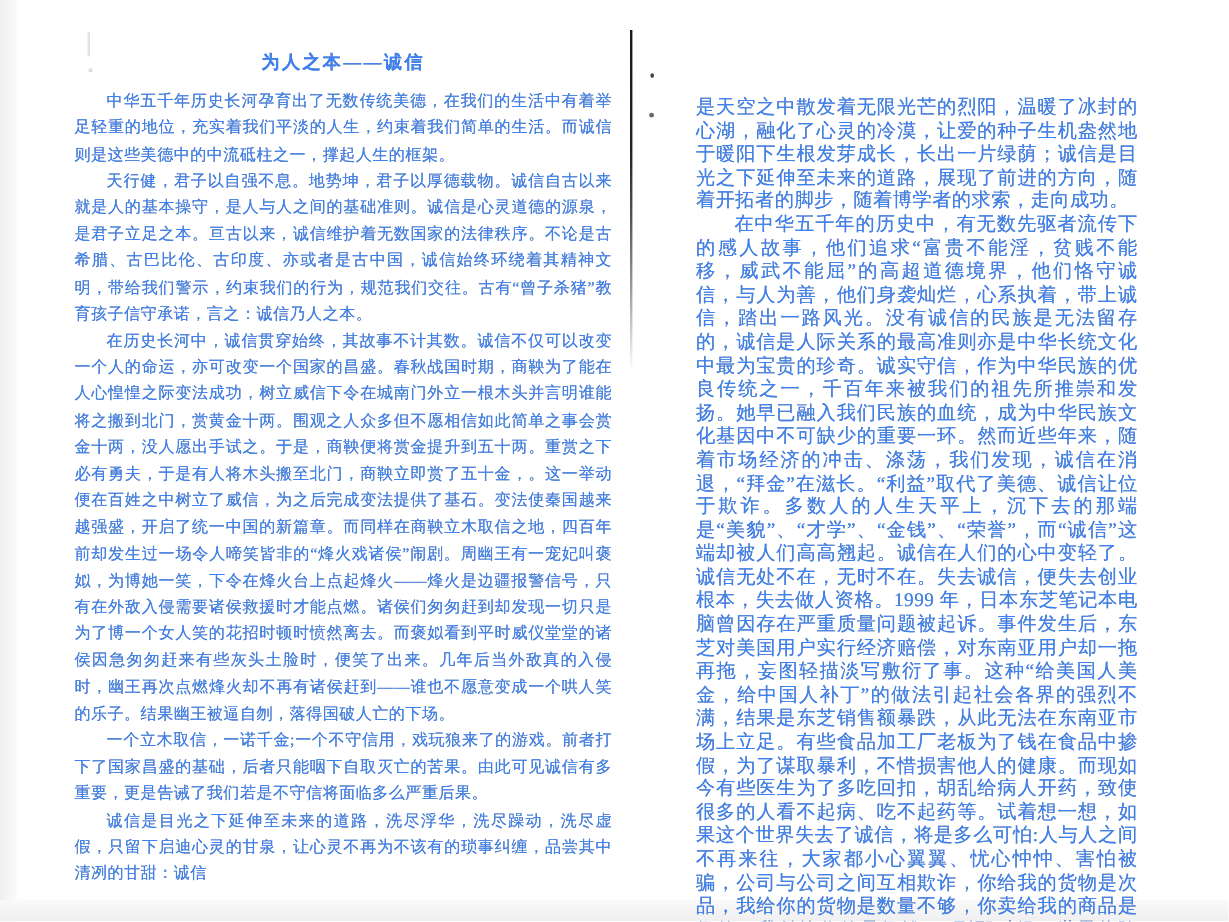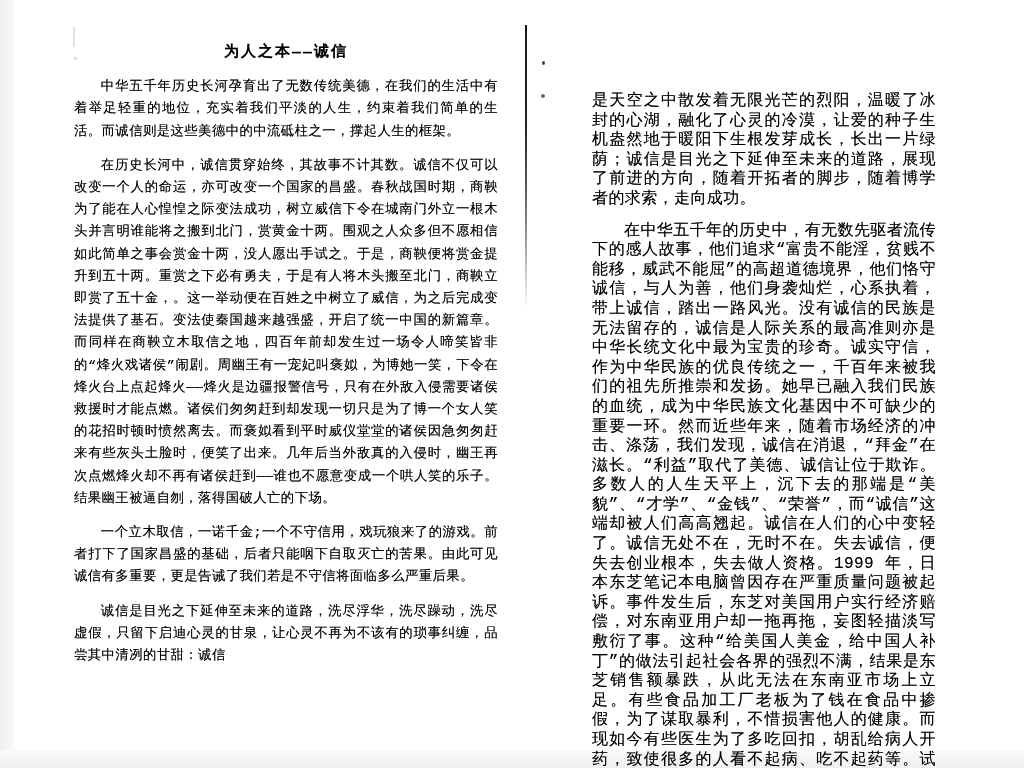--- a/index.html
+++ b/index.html
@@ -47,22 +47,21 @@
   }
   .artifact-dot {
     position: absolute;
     left: 74px; top: 57px;
     width: 3px; height: 3px;
     background: #dcdcdc;
   }
   
   .page {
     position: absolute;
-    color: #000000;
-    font-family: Liberation Mono, monospace;
+    color: #3b82f6;
   }
   .page-left {
     left: 62px; top: 42px;
     width: 448px;
     font-size: 13.4px;
     line-height: 22.2px;
   }
   .page-right {
     left: 580px; top: 80px;
     width: 368px;
@@ -70,21 +69,21 @@
     line-height: 19.6px;
   }
   .essay-title {
     font-size: 15px;
     font-weight: bold;
     text-align: center;
     margin: 0 0 9px 0;
     letter-spacing: 2px;
   }
   .para {
-    margin: 12px;
+    margin: 0;
     text-indent: 2em;
     text-align: justify;
     text-justify: inter-ideograph;
     letter-spacing: 0.4px;
   }
   .para.no-indent { text-indent: 0; }
   
   .page { text-shadow: 0 0 0.4px rgba(30,30,30,0.55); }
 </style>
 </head>
@@ -98,20 +97,21 @@
   <div class="spine-line"></div>
   <div class="speck speck-1"></div>
   <div class="speck speck-2"></div>
   <div class="artifact-mark"></div>
   <div class="artifact-dot"></div>
 
   <div class="page page-left">
     <h1 class="essay-title">为人之本——诚信</h1>
     <div>
         <p class="para">中华五千年历史长河孕育出了无数传统美德，在我们的生活中有着举足轻重的地位，充实着我们平淡的人生，约束着我们简单的生活。而诚信则是这些美德中的中流砥柱之一，撑起人生的框架。</p>
+        <p class="para">天行健，君子以自强不息。地势坤，君子以厚德载物。诚信自古以来就是人的基本操守，是人与人之间的基础准则。诚信是心灵道德的源泉，是君子立足之本。亘古以来，诚信维护着无数国家的法律秩序。不论是古希腊、古巴比伦、古印度、亦或者是古中国，诚信始终环绕着其精神文明，带给我们警示，约束我们的行为，规范我们交往。古有“曾子杀猪”教育孩子信守承诺，言之：诚信乃人之本。</p>
         <p class="para">在历史长河中，诚信贯穿始终，其故事不计其数。诚信不仅可以改变一个人的命运，亦可改变一个国家的昌盛。春秋战国时期，商鞅为了能在人心惶惶之际变法成功，树立威信下令在城南门外立一根木头并言明谁能将之搬到北门，赏黄金十两。围观之人众多但不愿相信如此简单之事会赏金十两，没人愿出手试之。于是，商鞅便将赏金提升到五十两。重赏之下必有勇夫，于是有人将木头搬至北门，商鞅立即赏了五十金，。这一举动便在百姓之中树立了威信，为之后完成变法提供了基石。变法使秦国越来越强盛，开启了统一中国的新篇章。而同样在商鞅立木取信之地，四百年前却发生过一场令人啼笑皆非的“烽火戏诸侯”闹剧。周幽王有一宠妃叫褒姒，为博她一笑，下令在烽火台上点起烽火——烽火是边疆报警信号，只有在外敌入侵需要诸侯救援时才能点燃。诸侯们匆匆赶到却发现一切只是为了博一个女人笑的花招时顿时愤然离去。而褒姒看到平时威仪堂堂的诸侯因急匆匆赶来有些灰头土脸时，便笑了出来。几年后当外敌真的入侵时，幽王再次点燃烽火却不再有诸侯赶到——谁也不愿意变成一个哄人笑的乐子。结果幽王被逼自刎，落得国破人亡的下场。</p>
         <p class="para">一个立木取信，一诺千金;一个不守信用，戏玩狼来了的游戏。前者打下了国家昌盛的基础，后者只能咽下自取灭亡的苦果。由此可见诚信有多重要，更是告诫了我们若是不守信将面临多么严重后果。</p>
         <p class="para">诚信是目光之下延伸至未来的道路，洗尽浮华，洗尽躁动，洗尽虚假，只留下启迪心灵的甘泉，让心灵不再为不该有的琐事纠缠，品尝其中清冽的甘甜：诚信</p>
       </div>
   </div>
 
   <div class="page page-right">
     <div>
         <p class="para no-indent">是天空之中散发着无限光芒的烈阳，温暖了冰封的心湖，融化了心灵的冷漠，让爱的种子生机盎然地于暖阳下生根发芽成长，长出一片绿荫；诚信是目光之下延伸至未来的道路，展现了前进的方向，随着开拓者的脚步，随着博学者的求索，走向成功。</p>
         <p class="para">在中华五千年的历史中，有无数先驱者流传下的感人故事，他们追求“富贵不能淫，贫贱不能移，威武不能屈”的高超道德境界，他们恪守诚信，与人为善，他们身袭灿烂，心系执着，带上诚信，踏出一路风光。没有诚信的民族是无法留存的，诚信是人际关系的最高准则亦是中华长统文化中最为宝贵的珍奇。诚实守信，作为中华民族的优良传统之一，千百年来被我们的祖先所推崇和发扬。她早已融入我们民族的血统，成为中华民族文化基因中不可缺少的重要一环。然而近些年来，随着市场经济的冲击、涤荡，我们发现，诚信在消退，“拜金”在滋长。“利益”取代了美德、诚信让位于欺诈。多数人的人生天平上，沉下去的那端是“美貌”、“才学”、“金钱”、“荣誉”，而“诚信”这端却被人们高高翘起。诚信在人们的心中变轻了。诚信无处不在，无时不在。失去诚信，便失去创业根本，失去做人资格。1999 年，日本东芝笔记本电脑曾因存在严重质量问题被起诉。事件发生后，东芝对美国用户实行经济赔偿，对东南亚用户却一拖再拖，妄图轻描淡写敷衍了事。这种“给美国人美金，给中国人补丁”的做法引起社会各界的强烈不满，结果是东芝销售额暴跌，从此无法在东南亚市场上立足。有些食品加工厂老板为了钱在食品中掺假，为了谋取暴利，不惜损害他人的健康。而现如今有些医生为了多吃回扣，胡乱给病人开药，致使很多的人看不起病、吃不起药等。试着想一想，如果这个世界失去了诚信，将是多么可怕:人与人之间不再来往，大家都小心翼翼、忧心忡忡、害怕被骗，公司与公司之间互相欺诈，你给我的货物是次品，我给你的货物是数量不够，你卖给我的商品是假的，我付给你的是假钱......到那时候，世界将陷入一片混乱，所有的一切都无法正常运行。</p>

